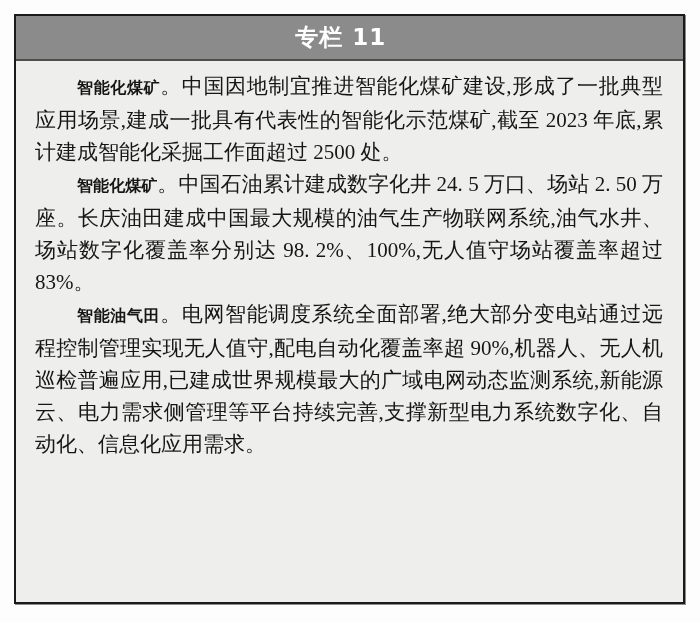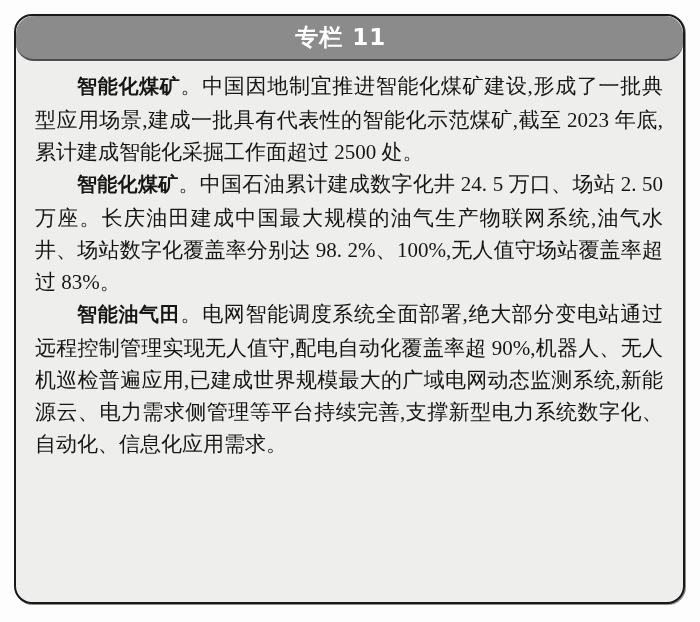--- a/index.html
+++ b/index.html
@@ -3,21 +3,21 @@
 <meta charset="utf-8">
 <style>
   :root {
     --header-bg: #8b8b8b;
     --header-text: #ffffff;
     --box-bg: #eeeeec;
     --box-border: #1a1a1a;
     --body-text: #161616;
     --page-bg: #fdfdfd;
   }
-  * { margin: 0; padding: 0; box-sizing: border-box; border-radius: 18px; }
+  * { margin: 0; padding: 0; box-sizing: border-box; }
   html, body { width: 700px; height: 622px; }
   body {
     background: var(--page-bg);
     font-family: "Liberation Serif", "DejaVu Serif", serif;
     position: relative;
     overflow: hidden;
   }
   .column-box {
     position: absolute;
     left: 14px;
@@ -47,23 +47,23 @@
     padding: 9px 20px 0 19px;
     font-size: 21px;
     line-height: 32px;
     color: var(--body-text);
     text-align: justify;
   }
   .para {
     text-indent: 2em;
   }
   .para .lead {
-    font-family: Liberation Mono, monospace;
+    font-family: Liberation Serif, serif;
     font-weight: 700;
-    font-size: 20px;
+    font-size: 16px;
   }
 </style>
 </head>
 <body>
 
 <section class="column-box">
   <header class="column-header">
     <span class="title-prefix">专栏 11</span>
   </header>
   <div class="column-body">

